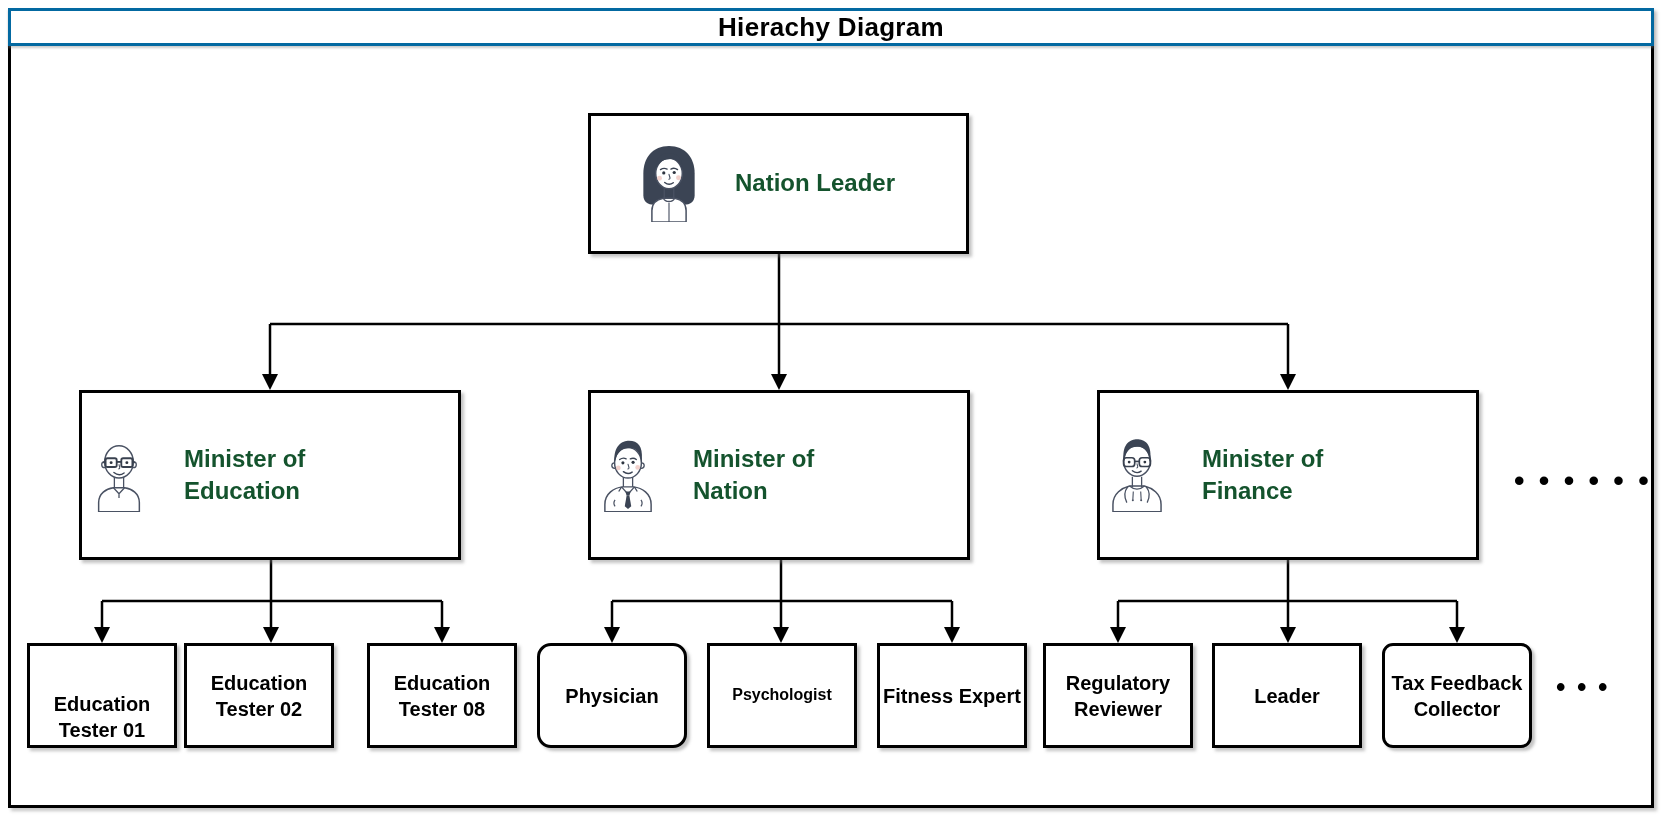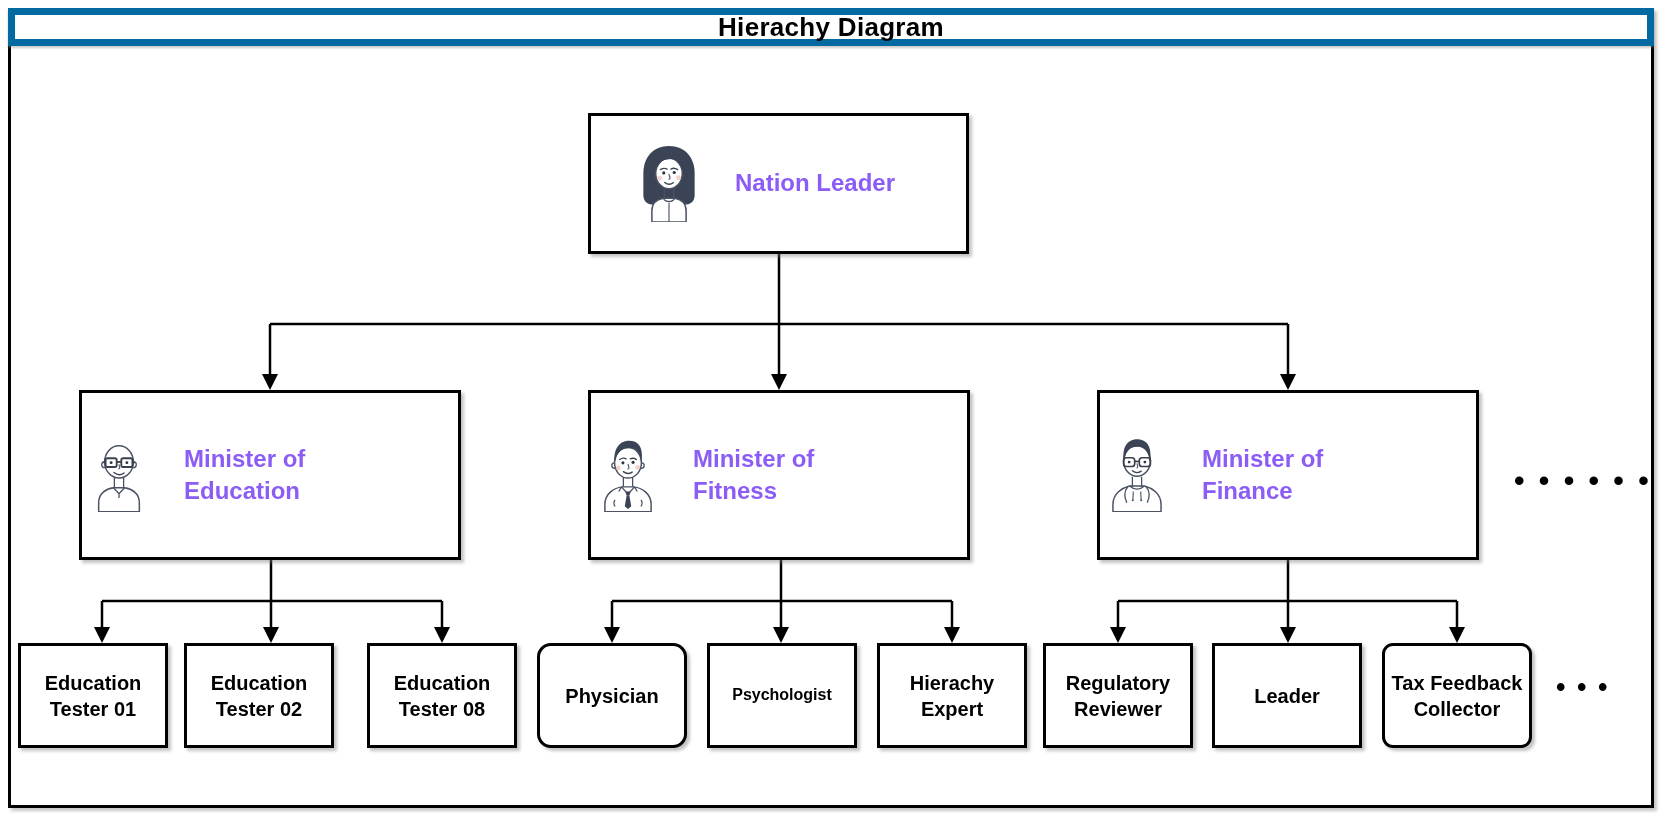--- a/index.html
+++ b/index.html
@@ -8,49 +8,49 @@
     font-family:"Liberation Sans","DejaVu Sans",sans-serif;color:#000;
   }
   .frame{
     position:absolute;left:8px;top:8px;width:1646px;height:800px;
     border:3px solid #000;box-sizing:border-box;
     box-shadow:3px 3px 3px rgba(130,130,130,.45);
     z-index:0;
   }
   .titlebar{
     position:absolute;left:8px;top:8px;width:1646px;height:38px;
-    border:7px solid #0369a1;box-sizing:border-box;background:#fff;
+    border:3px solid #0369a1;box-sizing:border-box;background:#fff;
     display:flex;align-items:center;justify-content:center;z-index:3;
     box-shadow:0 2px 2px rgba(130,130,130,.4);
   }
   .title{font-size:26px;font-weight:bold;letter-spacing:.3px;}
   svg.connectors{position:absolute;left:0;top:0;z-index:1;}
   .node{
     position:absolute;background:#fff;border:3px solid #000;box-sizing:border-box;
     box-shadow:3px 3px 3px rgba(125,125,125,.45);z-index:2;
   }
   .root-node{
     left:588px;top:113px;width:381px;height:141px;
     display:flex;align-items:center;gap:28px;padding-left:40px;
   }
   .minister-node{
     top:390px;width:382px;height:170px;
     display:flex;align-items:center;gap:28px;
   }
   .minister-education{left:79px;}
   .minister-health{left:588px;}
   .minister-finance{left:1097px;}
-  .node-label{font-size:24px;font-weight:bold;line-height:1.35;color:#8b5cf6;}
+  .node-label{font-size:24px;font-weight:bold;line-height:1.35;color:#14532d;}
   .leaf{
     top:643px;width:150px;height:105px;
     display:flex;align-items:center;justify-content:center;
     text-align:center;font-size:20px;font-weight:bold;line-height:1.3;
     padding:2px;
   }
-  .leaf-1{left:18px;}  .leaf-2{left:184px;} .leaf-3{left:367px;}
+  .leaf-1{left:27px;align-items:flex-end;}  .leaf-2{left:184px;} .leaf-3{left:367px;}
   .leaf-4{left:537px;border-radius:14px;} .leaf-5{left:707px;} .leaf-6{left:877px;}
   .leaf-7{left:1043px;}.leaf-8{left:1212px;}.leaf-9{left:1382px;border-radius:11px;}
   .leaf.small{font-size:16px;}
   .dots{position:absolute;z-index:2;color:#000;font-weight:bold;white-space:nowrap;}
   .dots-ministers{left:1514px;top:464px;font-size:30px;letter-spacing:3px;}
   .dots-leaves{left:1556px;top:672px;font-size:27px;letter-spacing:2px;}
   .avatar{flex:0 0 auto;}
 </style>
 </head>
 <body>
@@ -171,21 +171,21 @@
         <circle cx="34.5" cy="31" r="1.7" fill="#2e3540"></circle>
         <circle cx="45.5" cy="30.5" r="1.7" fill="#2e3540"></circle>
         <circle cx="29.5" cy="36.5" r="2.6" fill="#eec3bc" opacity=".75"></circle>
         <circle cx="50.5" cy="36" r="2.6" fill="#eec3bc" opacity=".75"></circle>
         <path d="M40,32.5 l1,3.5 q0.3,1.4 -1.2,1.6" fill="none" stroke="#4a5263" stroke-width="1.2" stroke-linecap="round"></path>
         <path d="M35,40.5 q4.8,4 9.5,0.5" fill="none" stroke="#3b4454" stroke-width="1.5" stroke-linecap="round"></path>
       </svg>
     </span>
     <span class="node-label">
         <div>Minister of</div>
-        <div>Fitness</div>
+        <div>Nation</div>
       </span>
   </div>
 
   <div class="node minister-node minister-finance">
     <span class="avatar">
       <svg width="74" height="78" viewBox="0 0 80 84">
         <path d="M14,84 L14,76 C14,64 24,58 32,56 L48,56 C56,58 66,64 66,76 L66,84 Z" fill="#fff" stroke="#4a5263" stroke-width="1.6"></path>
         <path d="M30,57 C26,62 26,68 29,74 M50,57 C54,62 54,68 51,74" fill="none" stroke="#4a5263" stroke-width="1.4"></path>
         <path d="M32,56 Q40,63 48,56" fill="none" stroke="#4a5263" stroke-width="1.4"></path>
         <path d="M36,62 L35.5,71 M44,62 L44.5,71" stroke="#4a5263" stroke-width="1.2"></path>
@@ -218,21 +218,21 @@
   <div class="node leaf leaf-3">
       <span>Education Tester 08</span>
     </div>
   <div class="node leaf leaf-4">
       <span>Physician</span>
     </div>
   <div class="node leaf leaf-5 small">
       <span>Psychologist</span>
     </div>
   <div class="node leaf leaf-6">
-      <span>Hierachy Expert</span>
+      <span>Fitness Expert</span>
     </div>
   <div class="node leaf leaf-7">
       <span>Regulatory Reviewer</span>
     </div>
   <div class="node leaf leaf-8">
       <span>Leader</span>
     </div>
   <div class="node leaf leaf-9">
       <span>Tax Feedback Collector</span>
     </div>

